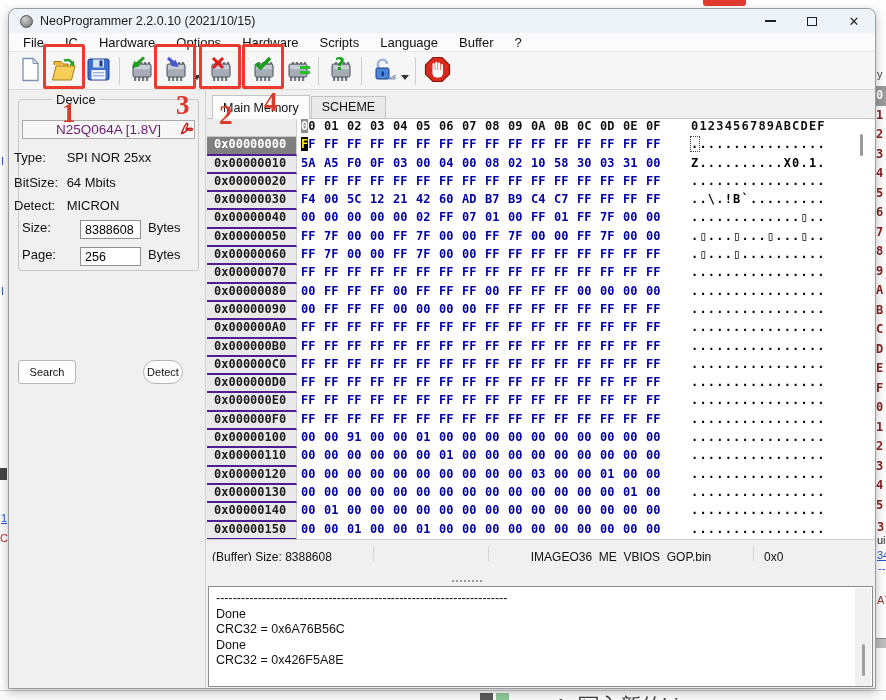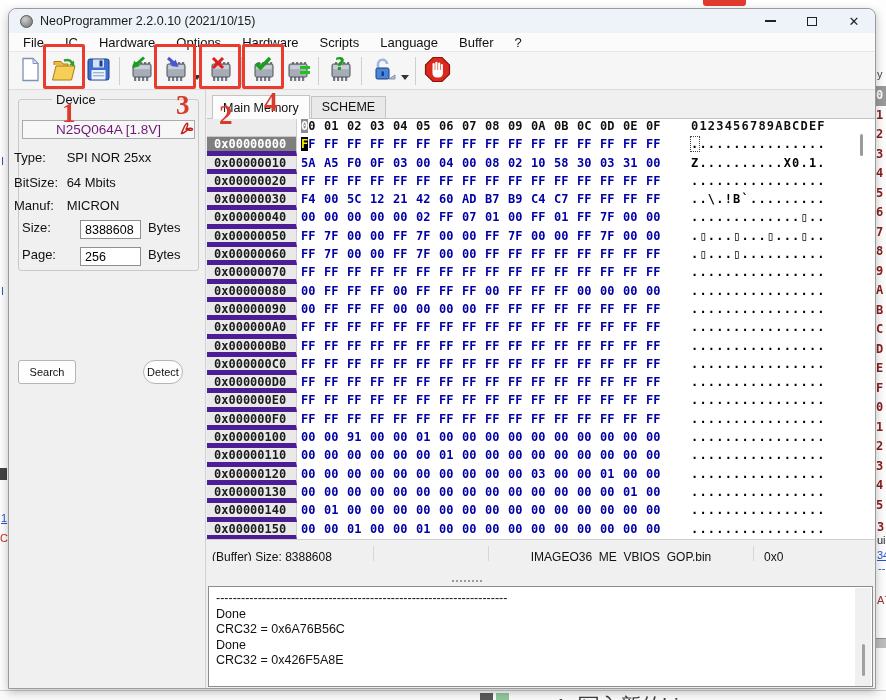--- a/index.html
+++ b/index.html
@@ -83,21 +83,21 @@
   .right-panel { position:absolute; left:197px; top:81px; right:0; bottom:0; background:#f0f0f0; }
   .tabs { position:absolute; left:6px; top:5px; height:23px; display:flex; align-items:flex-end; z-index:2; }
   .tab { font-size:12.5px; color:#111; padding:3px 10px 4px 10px; border:1px solid #c4c4c4;
          border-bottom:none; background:#e9e9e9; margin-right:1px; }
   .tab.active { background:#fcfcfc; padding-top:5px; position:relative; top:1px; }
   .hex-area { position:absolute; left:1px; top:28px; right:0; height:421px; background:#fff;
               border-top:1px solid #c4c4c4; overflow:hidden; }
   .hex-row { display:flex; height:18.3px; line-height:18.3px;
              font:bold 12px "DejaVu Sans Mono", monospace; white-space:pre; }
   .hx-addr { width:90px; background:#e9e9e9; color:#1c1c1c; padding-left:7px;
-             border-bottom:5px solid #4c1d95; border-right:1px solid #cfcfcf; }
+             border-bottom:2px solid #4c1d95; border-right:1px solid #cfcfcf; }
   .hx-addr.sel { background:#7f7f7f; color:#fff; }
   .hx-byte { width:23px; color:#0000a6; text-align:left; padding-left:4px; }
   .hx-ascii { margin-left:26px; color:#000; letter-spacing:1.2px; }
   .hex-head .hx-addr { background:#ececec; border-bottom:1px solid #c9c9c9; }
   .hex-head .hx-byte { color:#111; }
   .hex-head .hx-ascii { color:#111; }
   .nib-cur { background:#000; color:#ffe800; }
   .hdr-cur { background:#8c8c8c; color:#fff; }
   .asc-cur { outline:1px dotted #444; }
   .hex-vscroll { position:absolute; right:12px; top:15px; width:3px; height:22px;
@@ -390,21 +390,21 @@
       </div>
       <div class="info-row" style="top:60px;">
         <span class="lbl">Type:</span>
         <span>SPI NOR 25xx</span>
       </div>
       <div class="info-row" style="top:85px;">
         <span class="lbl">BitSize:</span>
         <span>64 Mbits</span>
       </div>
       <div class="info-row" style="top:108px;">
-        <span class="lbl">Manuf:</span>
+        <span class="lbl">Detect:</span>
         <span>MICRON</span>
       </div>
       <div class="edit-row" style="top:130px;">
         <span class="lbl">Size:</span>
         <input value="8388608" style="">
         <span class="unit">Bytes</span>
       </div>
       <div class="edit-row" style="top:157px;">
         <span class="lbl">Page:</span>
         <input value="256" style="">

